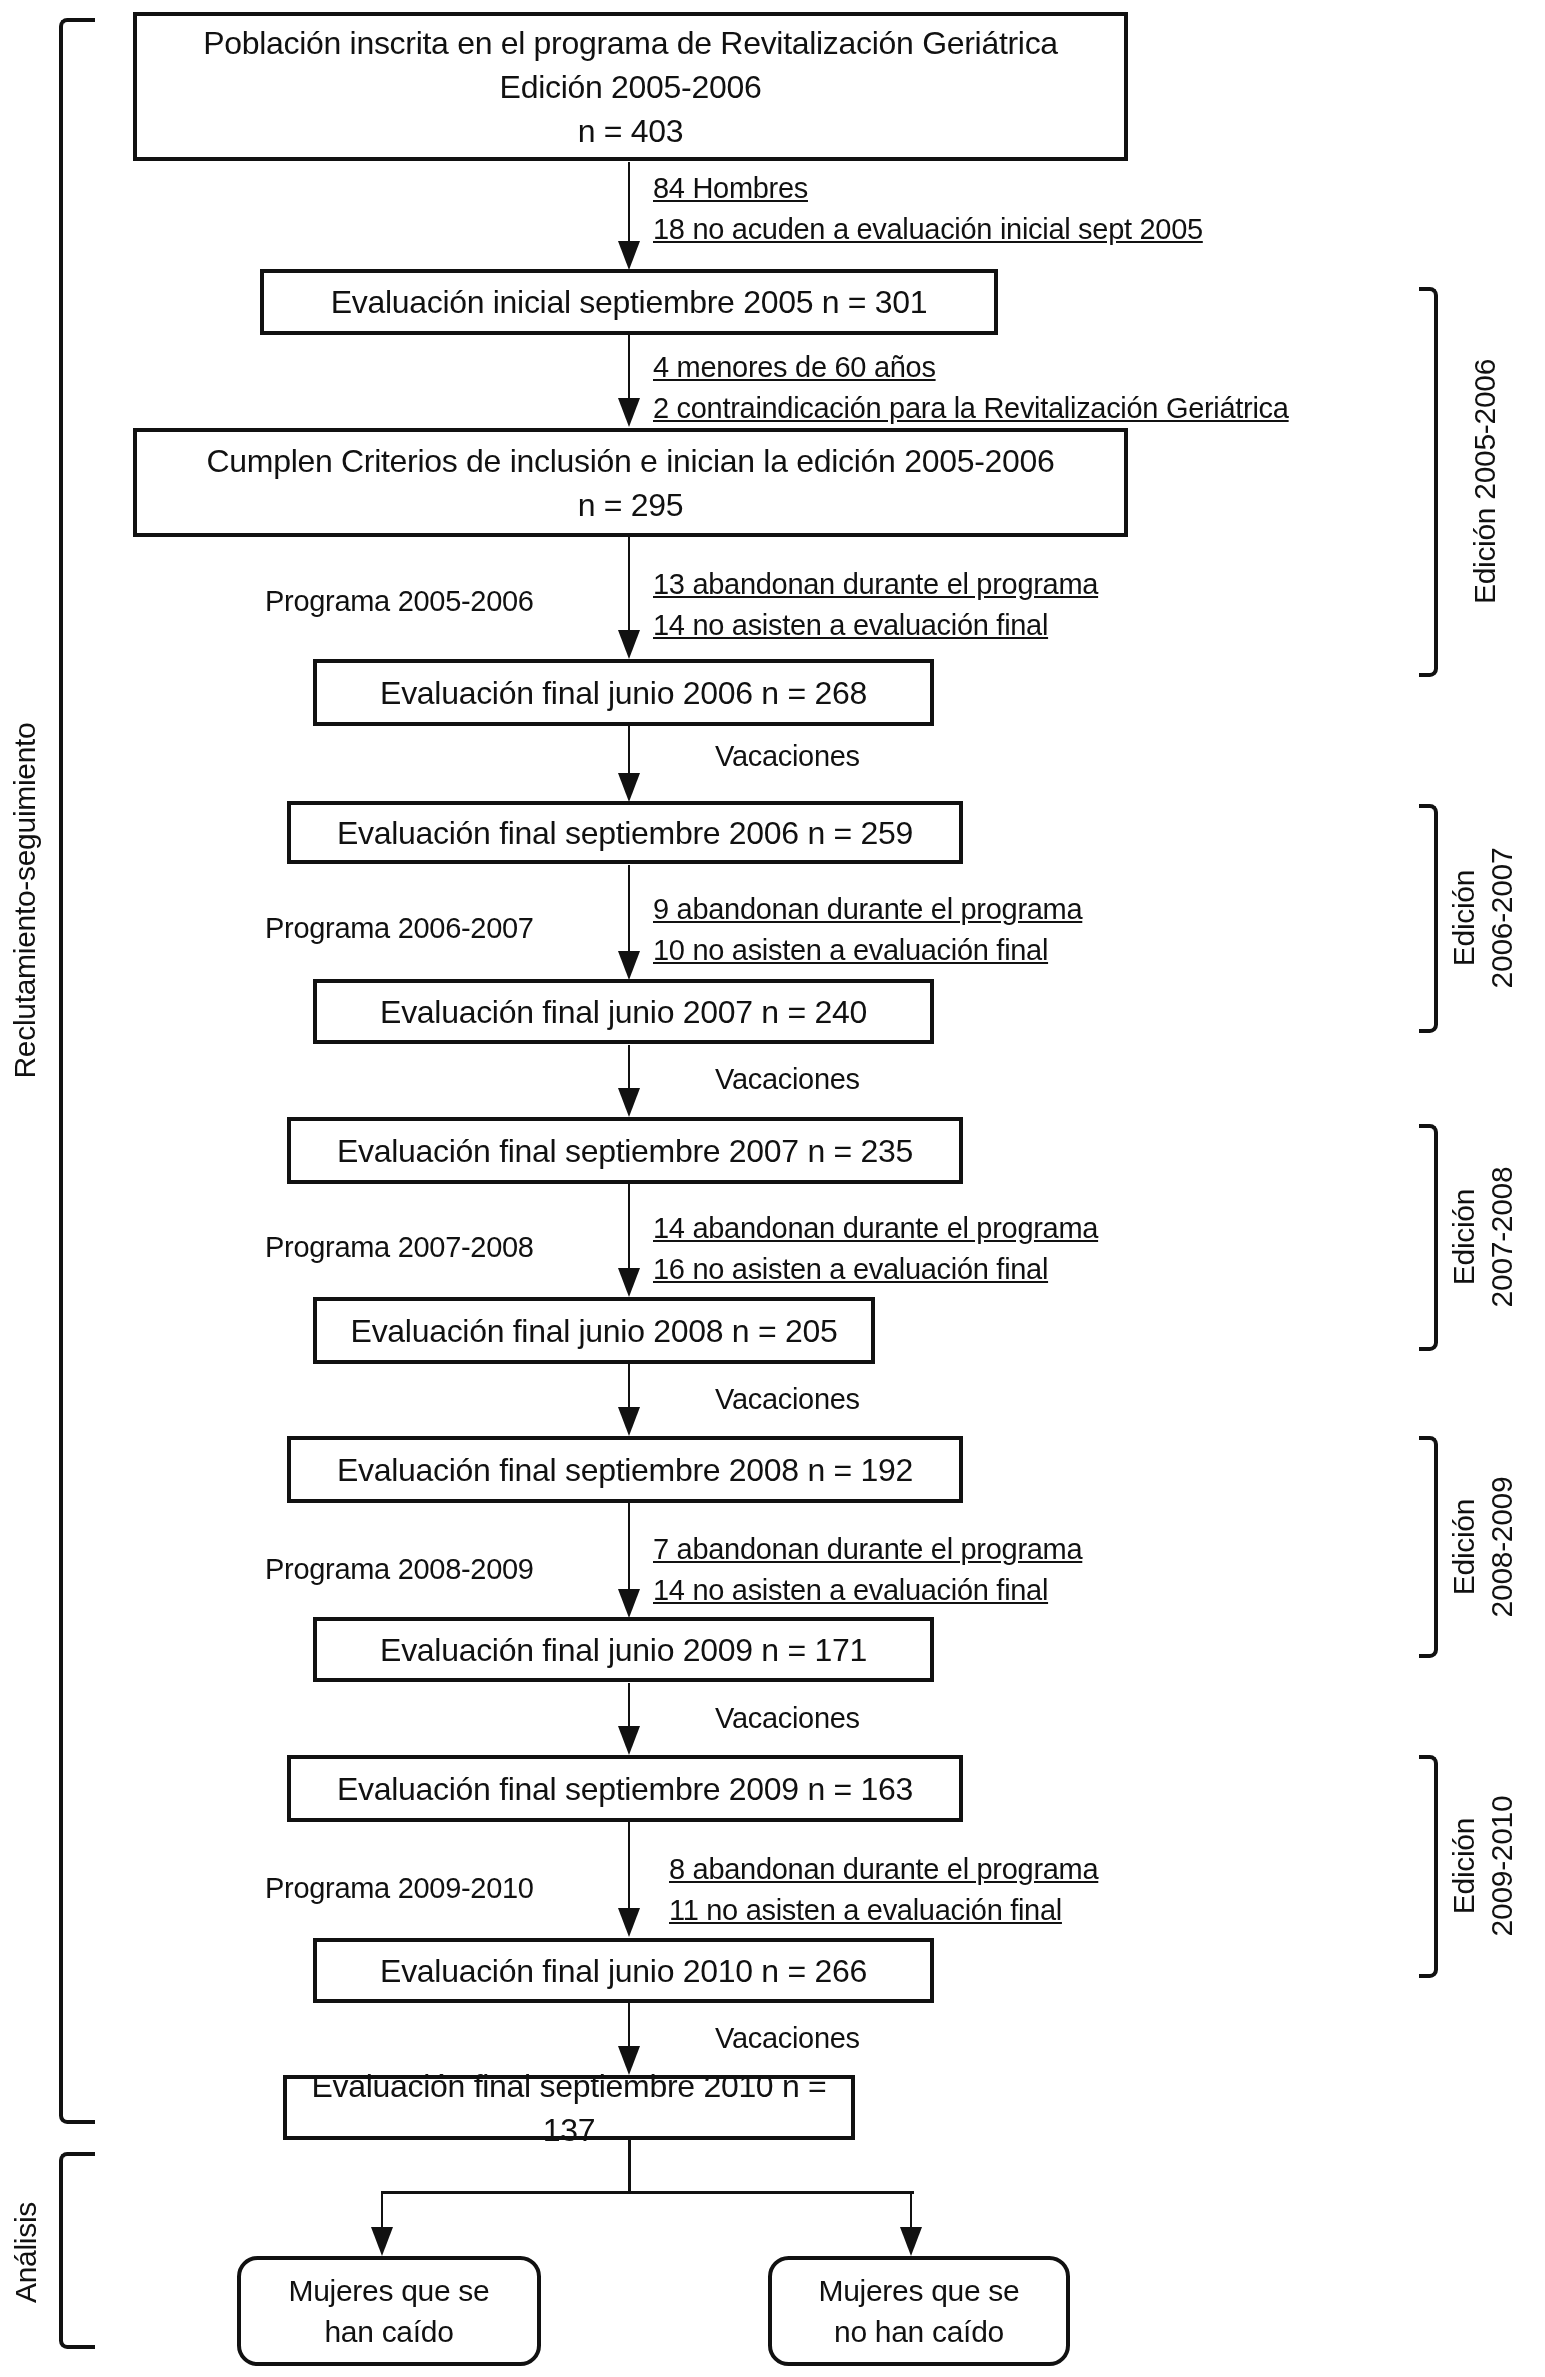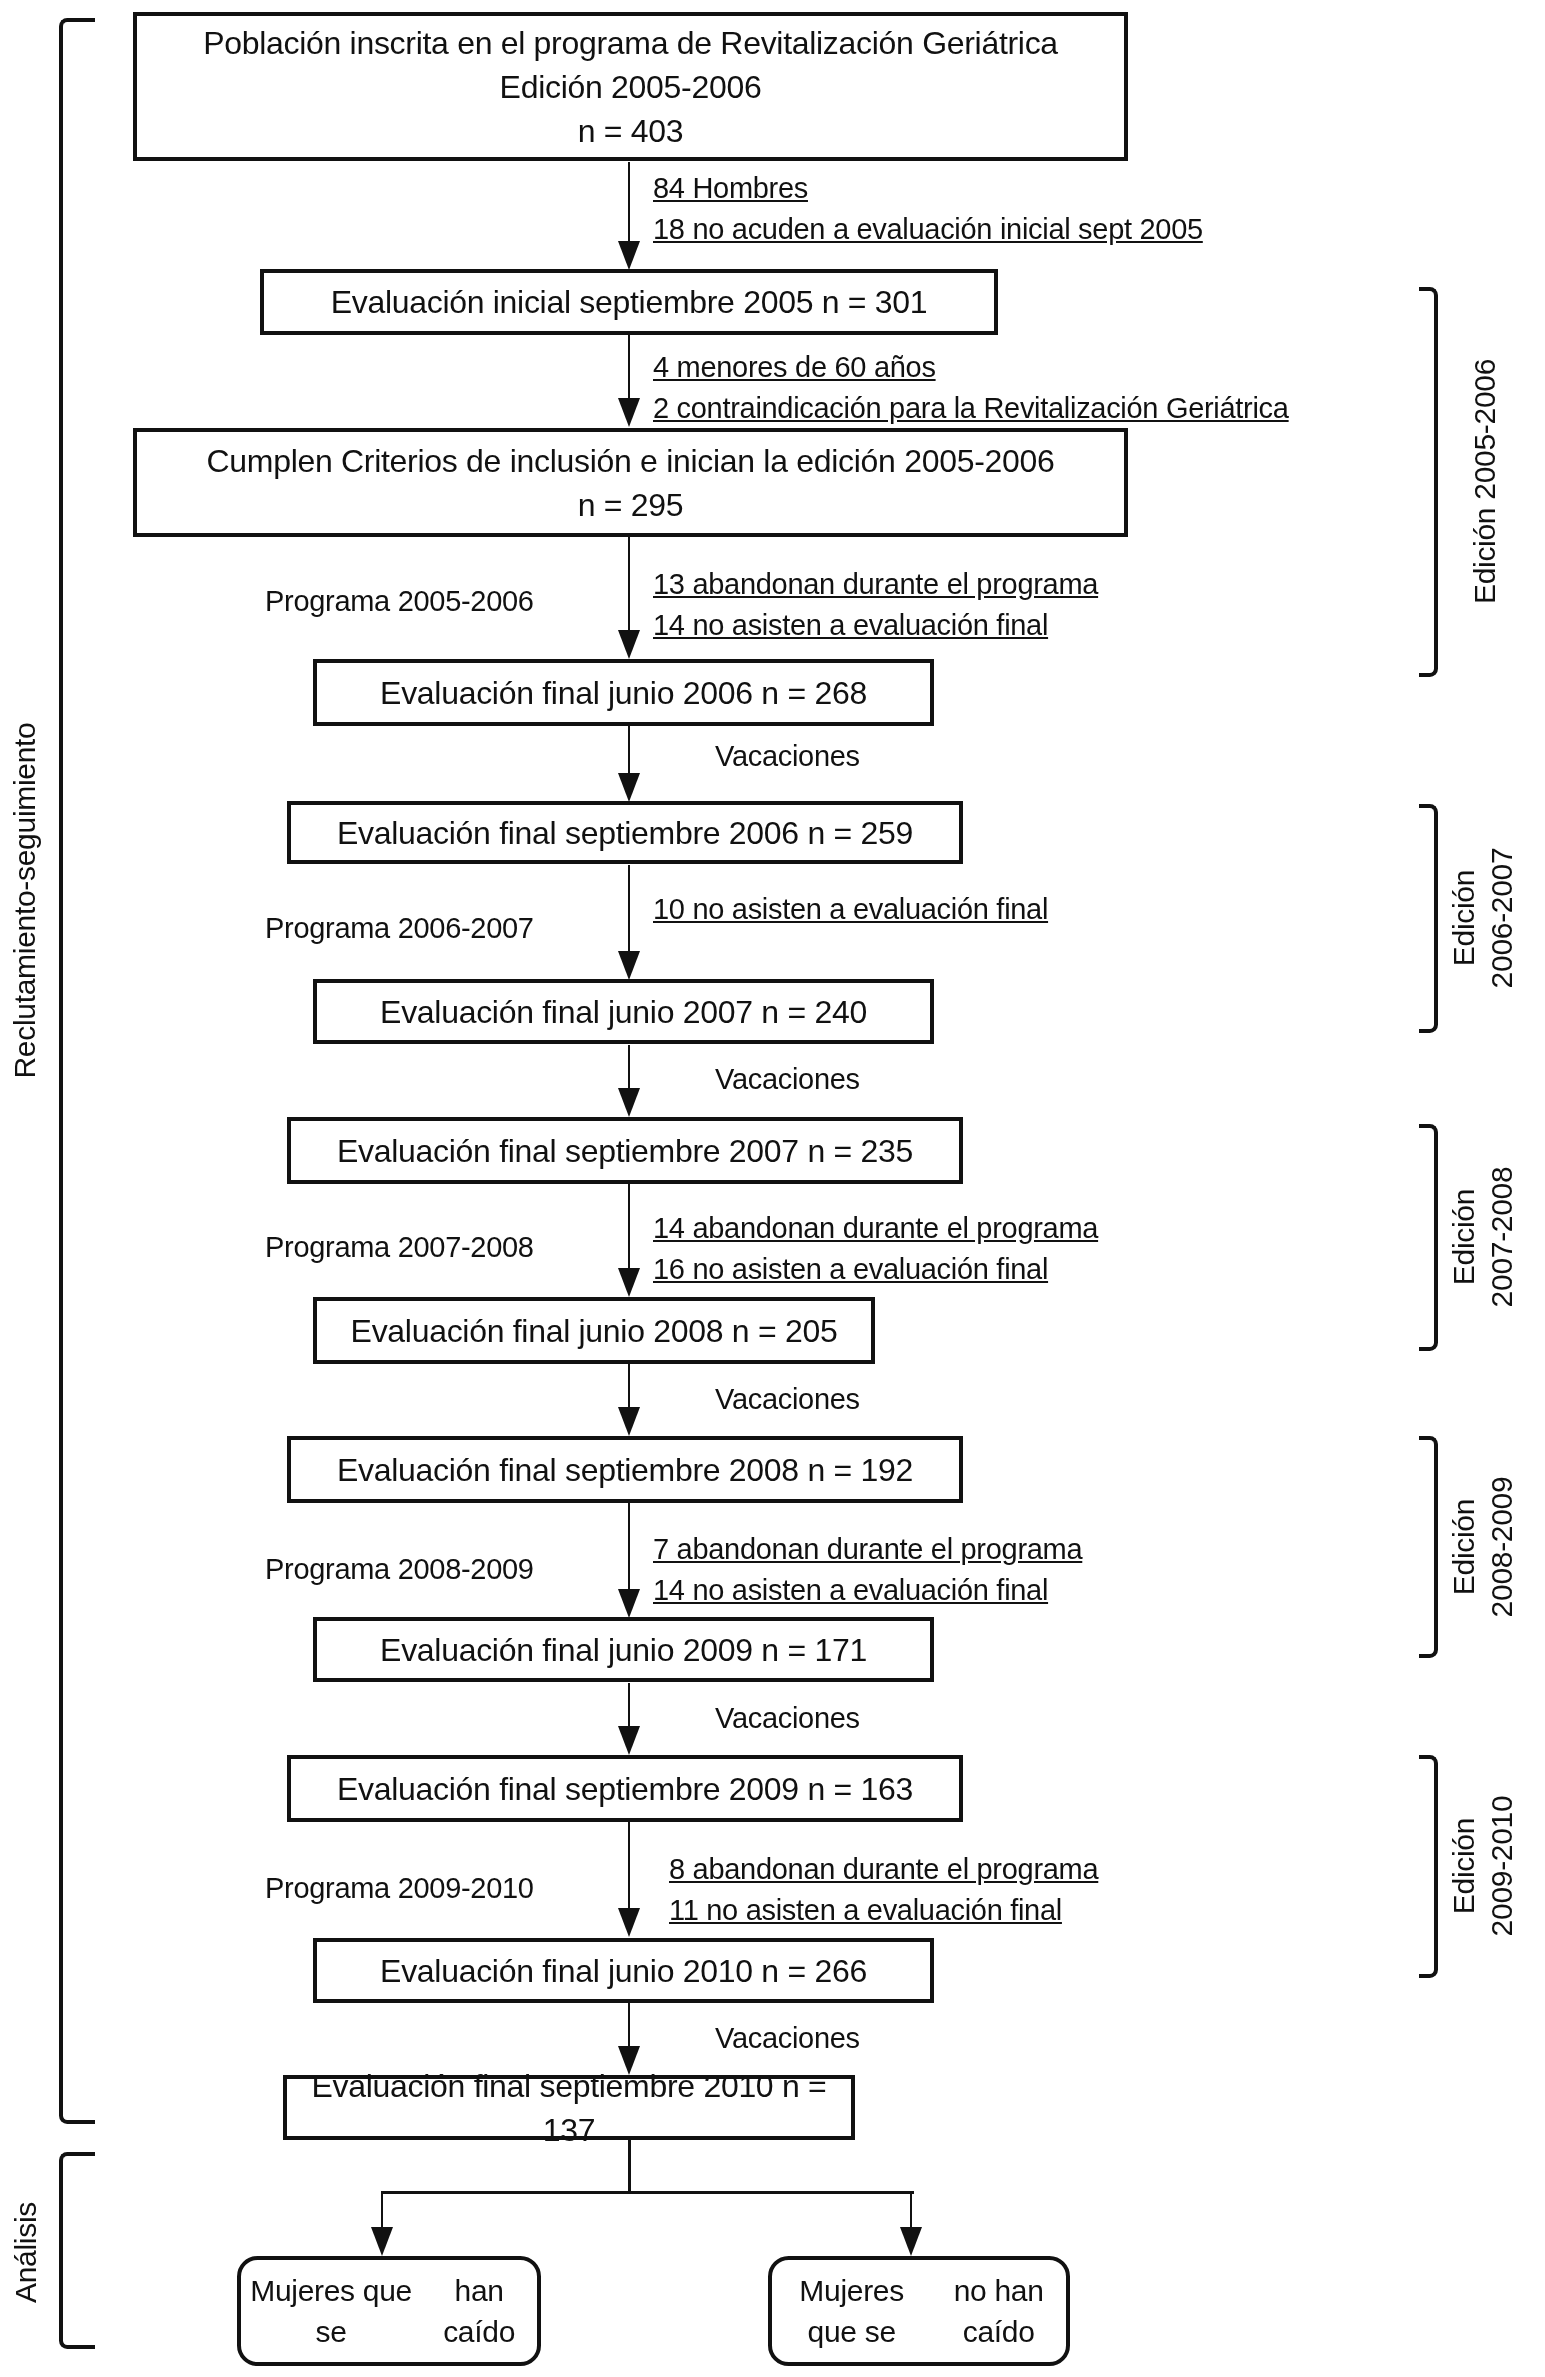--- a/index.html
+++ b/index.html
@@ -12,21 +12,21 @@
     overflow:hidden;letter-spacing:-0.3px;
   }
   
   .fbox{
     position:absolute;border:4.8px solid #111111;background:#ffffff;
     display:flex;flex-direction:column;justify-content:center;align-items:center;
     text-align:center;font-size:32px;line-height:44px;box-sizing:border-box;
   }
   .rbox{
     position:absolute;border:4.8px solid #111111;border-radius:20.6px;background:#ffffff;
-    display:flex;flex-direction:row;justify-content:center;align-items:center;
+    display:flex;flex-direction:column;justify-content:center;align-items:center;
     text-align:center;font-size:30px;line-height:41px;box-sizing:border-box;
   }
   
   .varrow{position:absolute;width:22px;}
   .varrow .shaft{position:absolute;left:9.6px;top:0;bottom:26px;width:2.7px;background:#111111;}
   .varrow .head{position:absolute;left:0;bottom:0;width:0;height:0;
     border-left:11px solid transparent;border-right:11px solid transparent;
     border-top:29px solid #111111;}
   .stem{position:absolute;width:2.7px;background:#111111;}
   .hbar{position:absolute;height:3.4px;background:#111111;}
@@ -137,20 +137,21 @@
   <div class="fbox" style="left:287px;top:801px;width:676px;height:63px;">
     <div>Evaluación final septiembre 2006 n = 259</div>
   </div>
 
   <div class="varrow" style="left:618px;top:865px;height:115px;">
       <i class="shaft"></i>
       <i class="head"></i>
     </div>
   <div class="prog" style="left:265px;top:911px;">Programa 2006-2007</div>
   <div class="note" style="left:653px;top:889px;">
+    <div>9 abandonan durante el programa</div>
     <div>10 no asisten a evaluación final</div>
   </div>
 
   <div class="fbox" style="left:313px;top:979px;width:621px;height:65px;">
     <div>Evaluación final junio 2007 n = 240</div>
   </div>
 
   <div class="varrow" style="left:618px;top:1045px;height:72px;">
       <i class="shaft"></i>
       <i class="head"></i>

